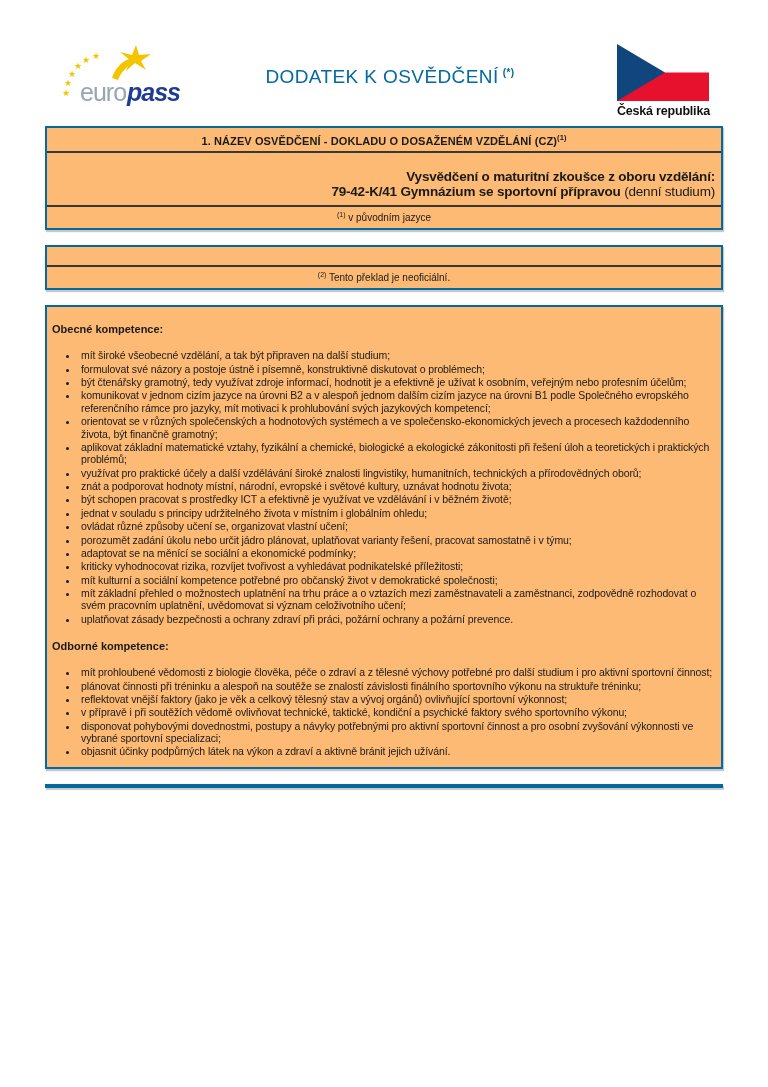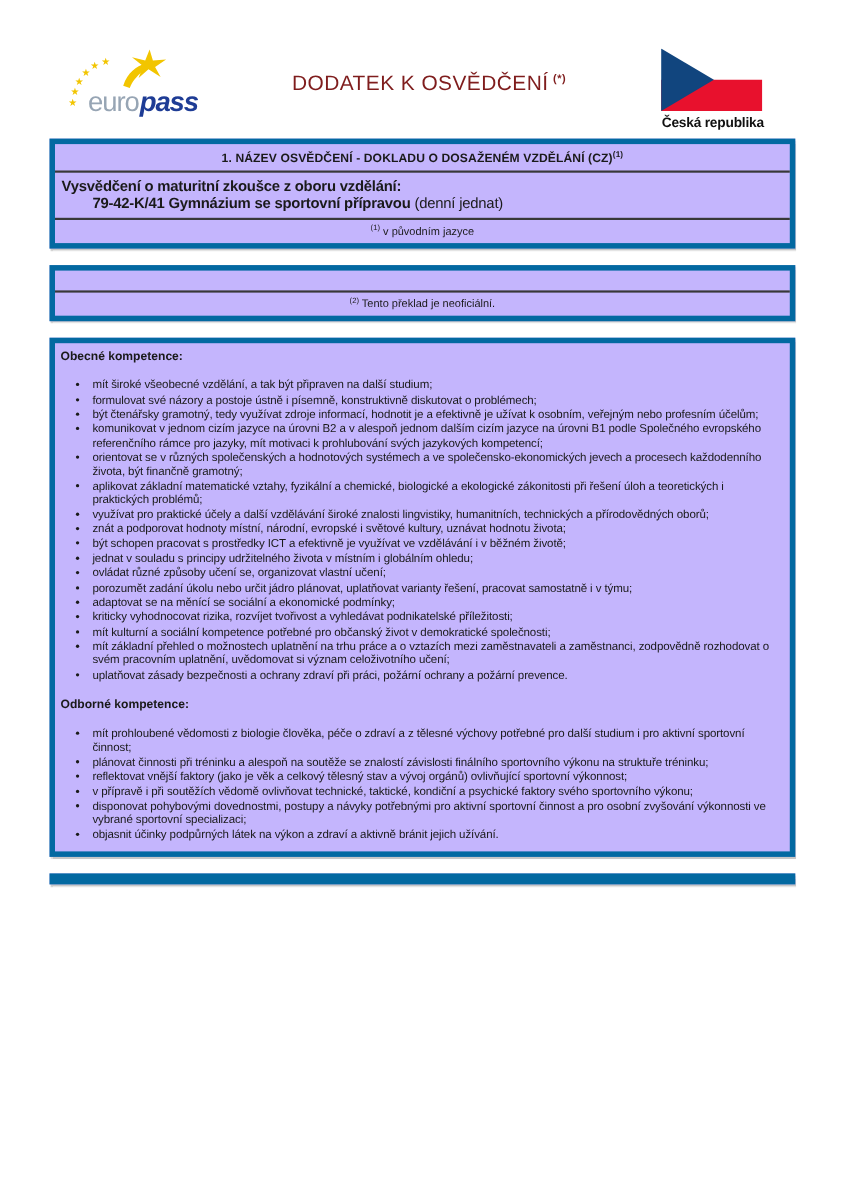--- a/index.html
+++ b/index.html
@@ -12,56 +12,56 @@
     font-family: "Liberation Sans", sans-serif;
     color: #1a1a1a;
     overflow: hidden;
   }
   
   .doc-header { position: relative; height: 120px; }
   .logo { position: absolute; left: 60px; top: 44px; width: 140px; height: 68px; }
   .doc-title {
     position: absolute; left: 12px; right: 0; top: 66px;
     text-align: center; font-size: 19px; letter-spacing: 0.4px;
-    color: #7f1d1d; font-weight: 500;
+    color: #0369a1; font-weight: 500;
   }
   .doc-title sup { font-size: 10px; font-weight: 700; }
-  .flag-block { position: absolute; right: 73px; top: 44px; width: 94px; text-align: center; }
+  .flag-block { position: absolute; right: 57px; top: 44px; width: 94px; text-align: left; }
   .flag-block svg { display: block; }
   .flag-label { margin-top: 3px; font-size: 12.5px; font-weight: 700; color: #111; letter-spacing: -0.2px; }
 
   
   .box {
     margin: 0 45px 15px 45px;
-    border: 5px solid #0369a1;
+    border: 2px solid #0369a1;
     box-shadow: 1px 2px 1px rgba(0,0,0,0.22);
-    background: #c4b5fd;
+    background: #fdba74;
   }
   .box-first { margin-top: 6px; }
   .box-header {
     text-align: center;
     font-weight: 700;
     font-size: 11px;
     letter-spacing: 0.1px;
     padding: 5px 4px 4px 4px;
     border-bottom: 2px solid #383838;
   }
   .box-header sup { font-size: 7.5px; }
   .row { border-bottom: 2px solid #383838; }
   .row:last-child { border-bottom: none; }
-  .cert-title-row { text-align: left; padding: 5px 6px 6px 6px; }
+  .cert-title-row { text-align: right; padding: 16px 6px 6px 6px; }
   .cert-line1 { font-weight: 700; font-size: 13.5px; letter-spacing: -0.2px; }
   .cert-line2 { font-size: 13.5px; letter-spacing: -0.2px; }
   .cert-line2 .b { font-weight: 700; margin-left: 28px; }
   .footnote-row { text-align: center; font-size: 10px; padding: 4px 4px 5px 4px; }
   .footnote-row sup { font-size: 7px; }
   .empty-row { height: 20px; }
 
   
-  .box-content { padding: 4px 6px 8px 5px; font-size: 10.5px; line-height: 1.18; }
+  .box-content { padding: 14px 6px 8px 5px; font-size: 10.5px; line-height: 1.18; }
   .comp-heading { font-weight: 700; font-size: 11px; margin: 2px 0 13px 0; }
   .comp-heading.second { margin-top: 15px; }
   ul.comp-list { list-style: disc; padding-left: 27px; margin-right: 2px; }
   ul.comp-list li { padding-left: 2px; margin-bottom: 1px; letter-spacing: -0.1px; }
 
   .profession-body { padding: 3px 5px 6px 4px; font-size: 10.5px; line-height: 1.2; letter-spacing: -0.1px; }
 </style>
 </head>
 <body>
 
@@ -100,21 +100,21 @@
         <polygon points="0,0 48,28.5 0,57" fill="#11457E"></polygon>
       </svg>
       <div class="flag-label">Česká republika</div>
     </div>
   </div>
 
   <div class="box box-first">
     <div class="box-header row"><span>1. NÁZEV OSVĚDČENÍ - DOKLADU O DOSAŽENÉM VZDĚLÁNÍ (CZ)</span><sup>(1)</sup></div>
     <div class="cert-title-row row">
       <div class="cert-line1">Vysvědčení o maturitní zkoušce z oboru vzdělání:</div>
-      <div class="cert-line2"><span class="b">79-42-K/41 Gymnázium se sportovní přípravou</span><span> (denní jednat)</span></div>
+      <div class="cert-line2"><span class="b">79-42-K/41 Gymnázium se sportovní přípravou</span><span> (denní studium)</span></div>
     </div>
     <div class="footnote-row row"><sup>(1)</sup><span> v původním jazyce</span></div>
   </div>
 
   <div class="box">
     <div class="empty-row row"></div>
     <div class="footnote-row row"><sup>(2)</sup><span> Tento překlad je neoficiální.</span></div>
   </div>
 
   <div class="box">

